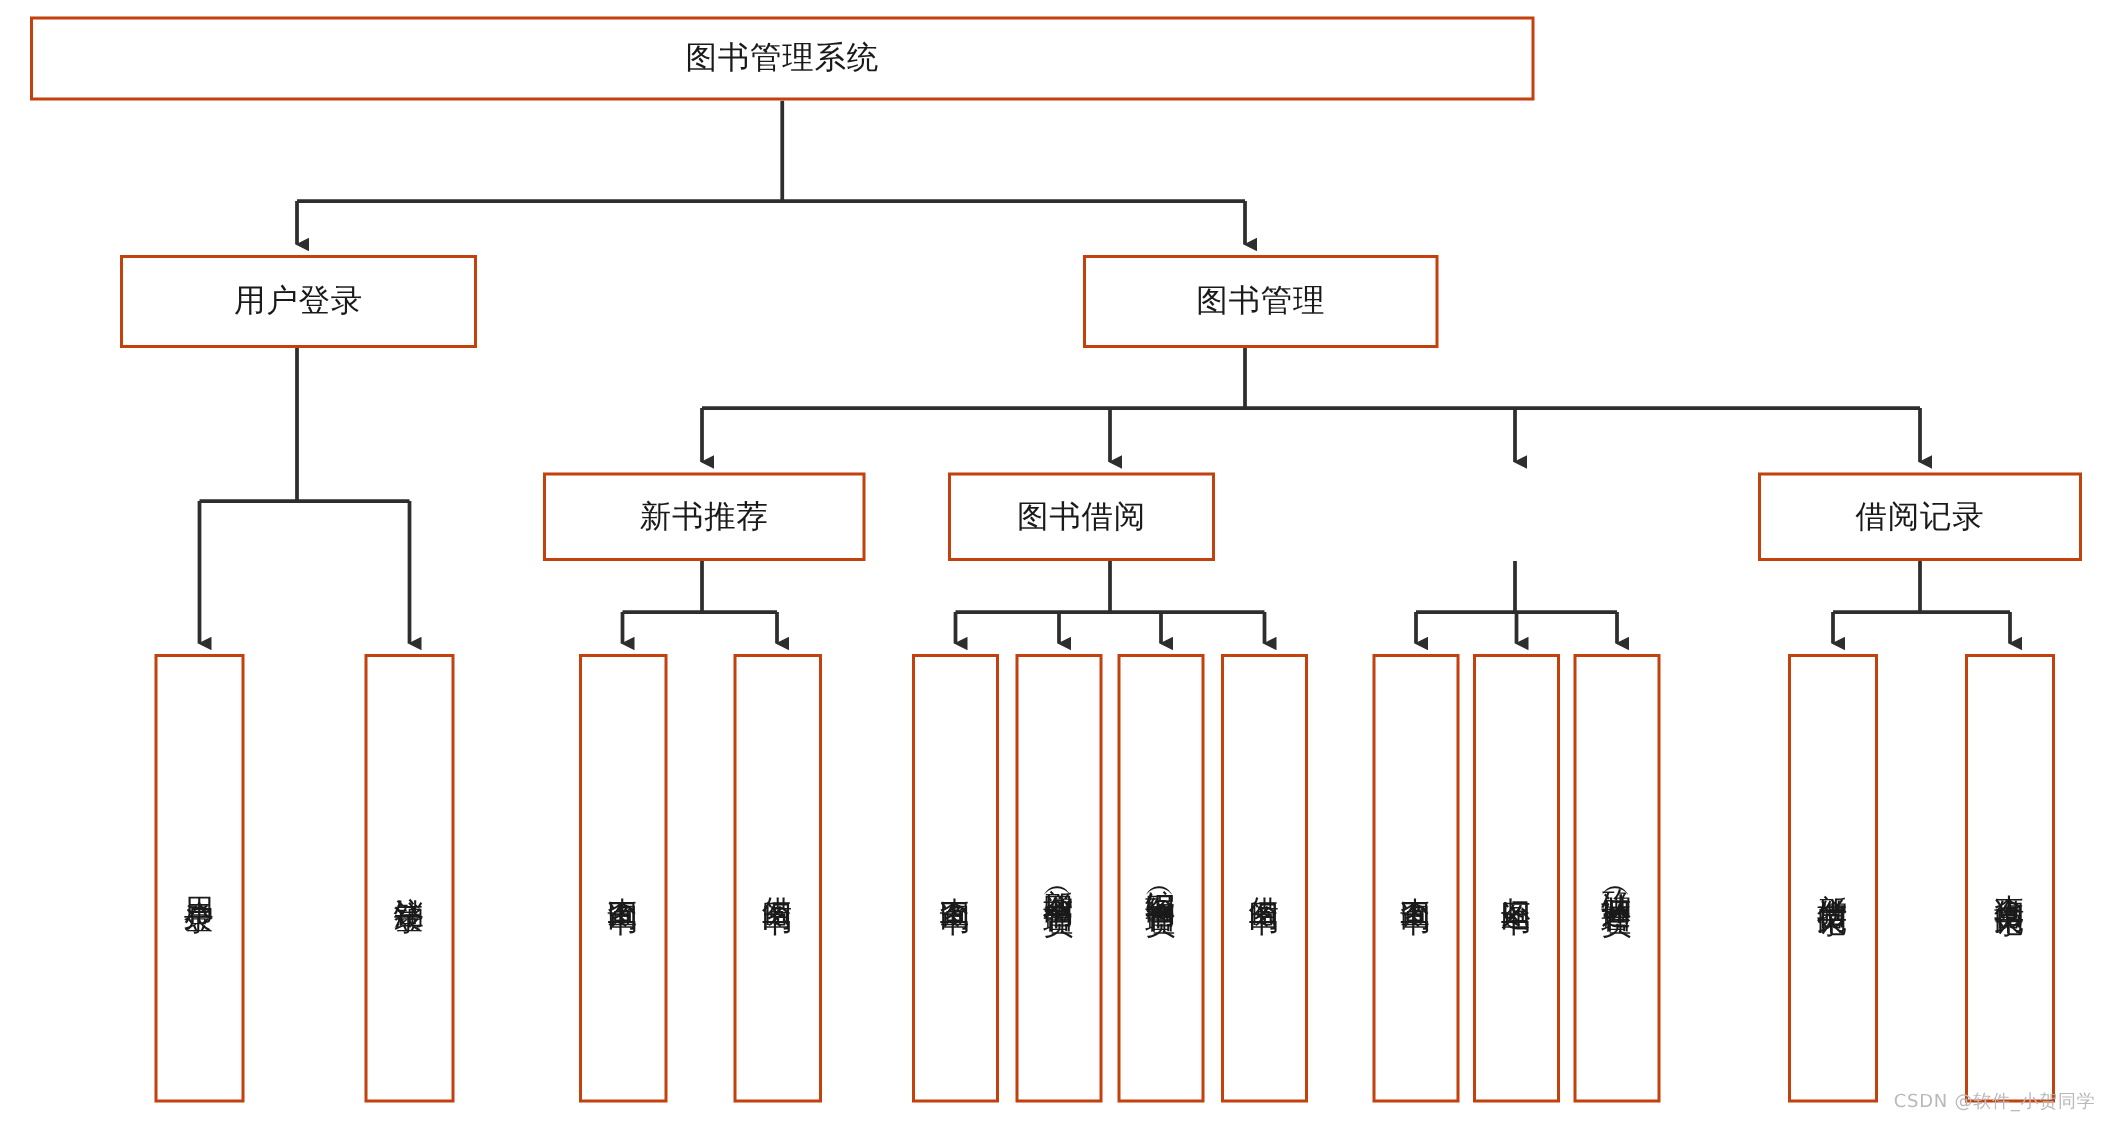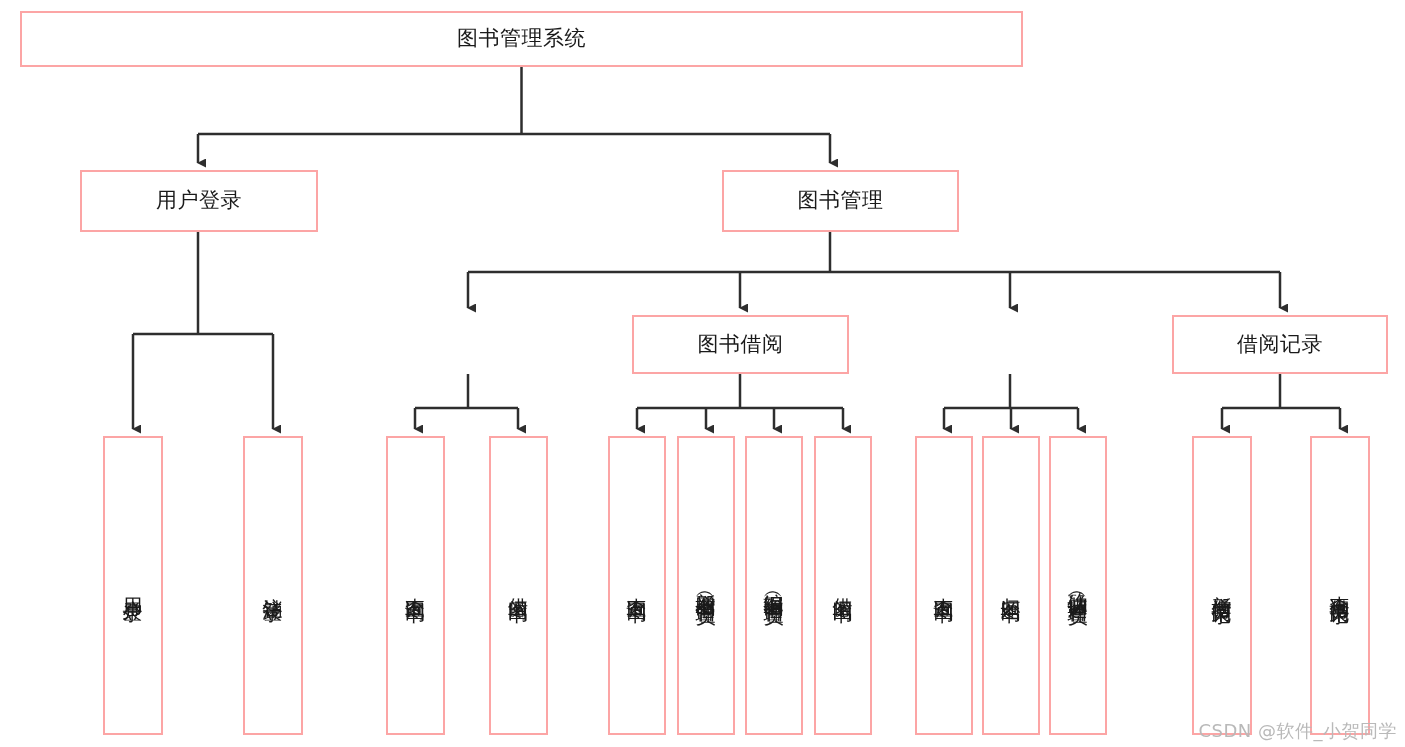--- a/index.html
+++ b/index.html
@@ -24,21 +24,21 @@
     left: 0;
     top: 0;
     width: 1405px;
     height: 747px;
     pointer-events: none;
   }
   .node {
     position: absolute;
     box-sizing: border-box;
     background: #ffffff;
-    border: 2px solid #fca5a5;
+    border: 2px solid #c2410c;
     display: flex;
     align-items: center;
     justify-content: center;
     color: #1a1a1a;
   }
   .node-label {
     display: block;
     text-align: center;
     line-height: 1.12;
     white-space: nowrap;
@@ -57,21 +57,21 @@
     font-size: 20px;
     line-height: 1.0;
     letter-spacing: 2px;
     white-space: normal;
     max-height: 100%;
   }
   #watermark {
     position: absolute;
     right: 8px;
     bottom: 4px;
-    font-size: 18px;
+    font-size: 12px;
     color: #b9b9b9;
     letter-spacing: 0.5px;
     white-space: nowrap;
   }
 </style>
 </head>
 <body>
 
 <div id="diagram-root">
 
@@ -131,21 +131,24 @@
     <span class="node-label">图书管理系统</span>
   </div>
 
   <div class="node horizontal" style="left:80px; top:170px; width:238px; height:62px;">
     <span class="node-label">用户登录</span>
   </div>
   <div class="node horizontal" style="left:711px; top:170px; width:237px; height:62px;margin-left:11px;">
     <span class="node-label">图书管理</span>
   </div>
 
-  <div class="node horizontal" style="left:632px; top:315px; width:217px; height:59px;">
+  <div class="node horizontal" style="left:362px; top:315px; width:215px; height:59px;">
+    <span class="node-label">新书推荐</span>
+  </div>
+  <div class="node horizontal" style="left:632px; top:315px; width:178px; height:59px;">
     <span class="node-label">图书借阅</span>
   </div>
   <div class="node horizontal" style="left:1172px; top:315px; width:216px; height:59px;">
     <span class="node-label">借阅记录</span>
   </div>
 
   <div class="node vertical" style="left:103px; top:436px; width:60px; height:299px;">
     <span class="node-label">用户登录</span>
   </div>
   <div class="node vertical" style="left:243px; top:436px; width:60px; height:299px;">

